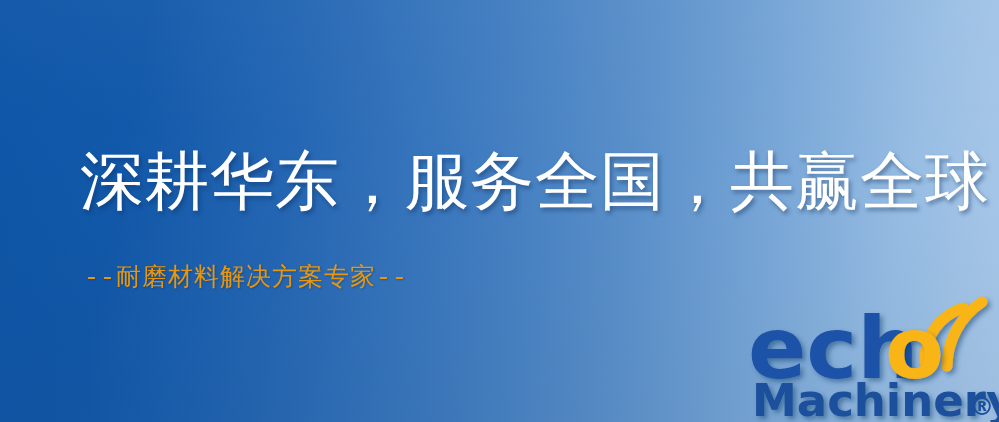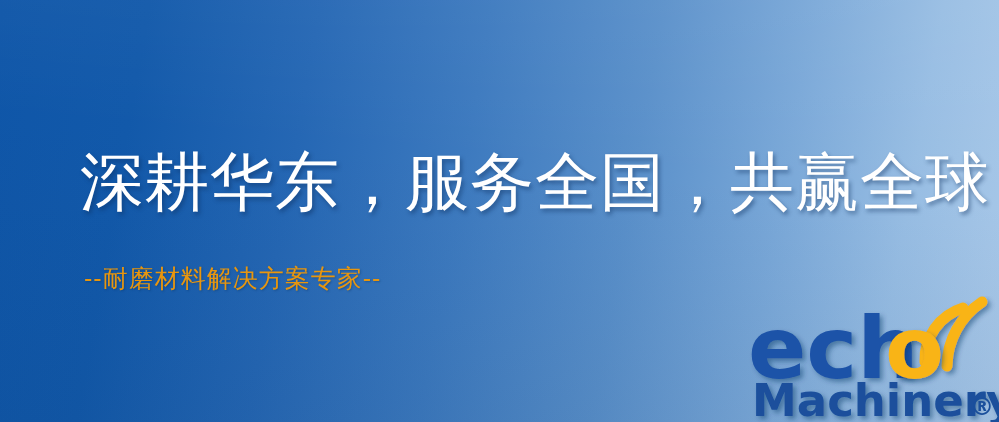--- a/index.html
+++ b/index.html
@@ -30,34 +30,34 @@
     inset: 0;
     background:
       linear-gradient(185deg, rgba(255,255,255,0.05) 0%, rgba(0,0,0,0.00) 40%, rgba(8,50,100,0.10) 100%);
     pointer-events: none;
   }
 
   #headline {
     position: absolute;
     left: 80px;
     top: 150px;
-    font-family: Liberation Sans, sans-serif;
+    font-family: Liberation Serif, serif;
     font-size: 64px;
     line-height: 1;
     color: #ffffff;
     letter-spacing: 1px;
     white-space: nowrap;
     text-shadow: 2px 3px 4px rgba(10,45,90,0.45);
   }
 
   #subheadline {
     position: absolute;
     left: 84px;
     top: 266px;
-    font-family: Liberation Sans, sans-serif;
+    font-family: Liberation Mono, monospace;
     font-size: 25px;
     line-height: 1;
     color: #e8960e;
     letter-spacing: 1px;
     white-space: nowrap;
     text-shadow: 1px 1px 2px rgba(10,45,90,0.35);
   }
 
   
   #logo {

